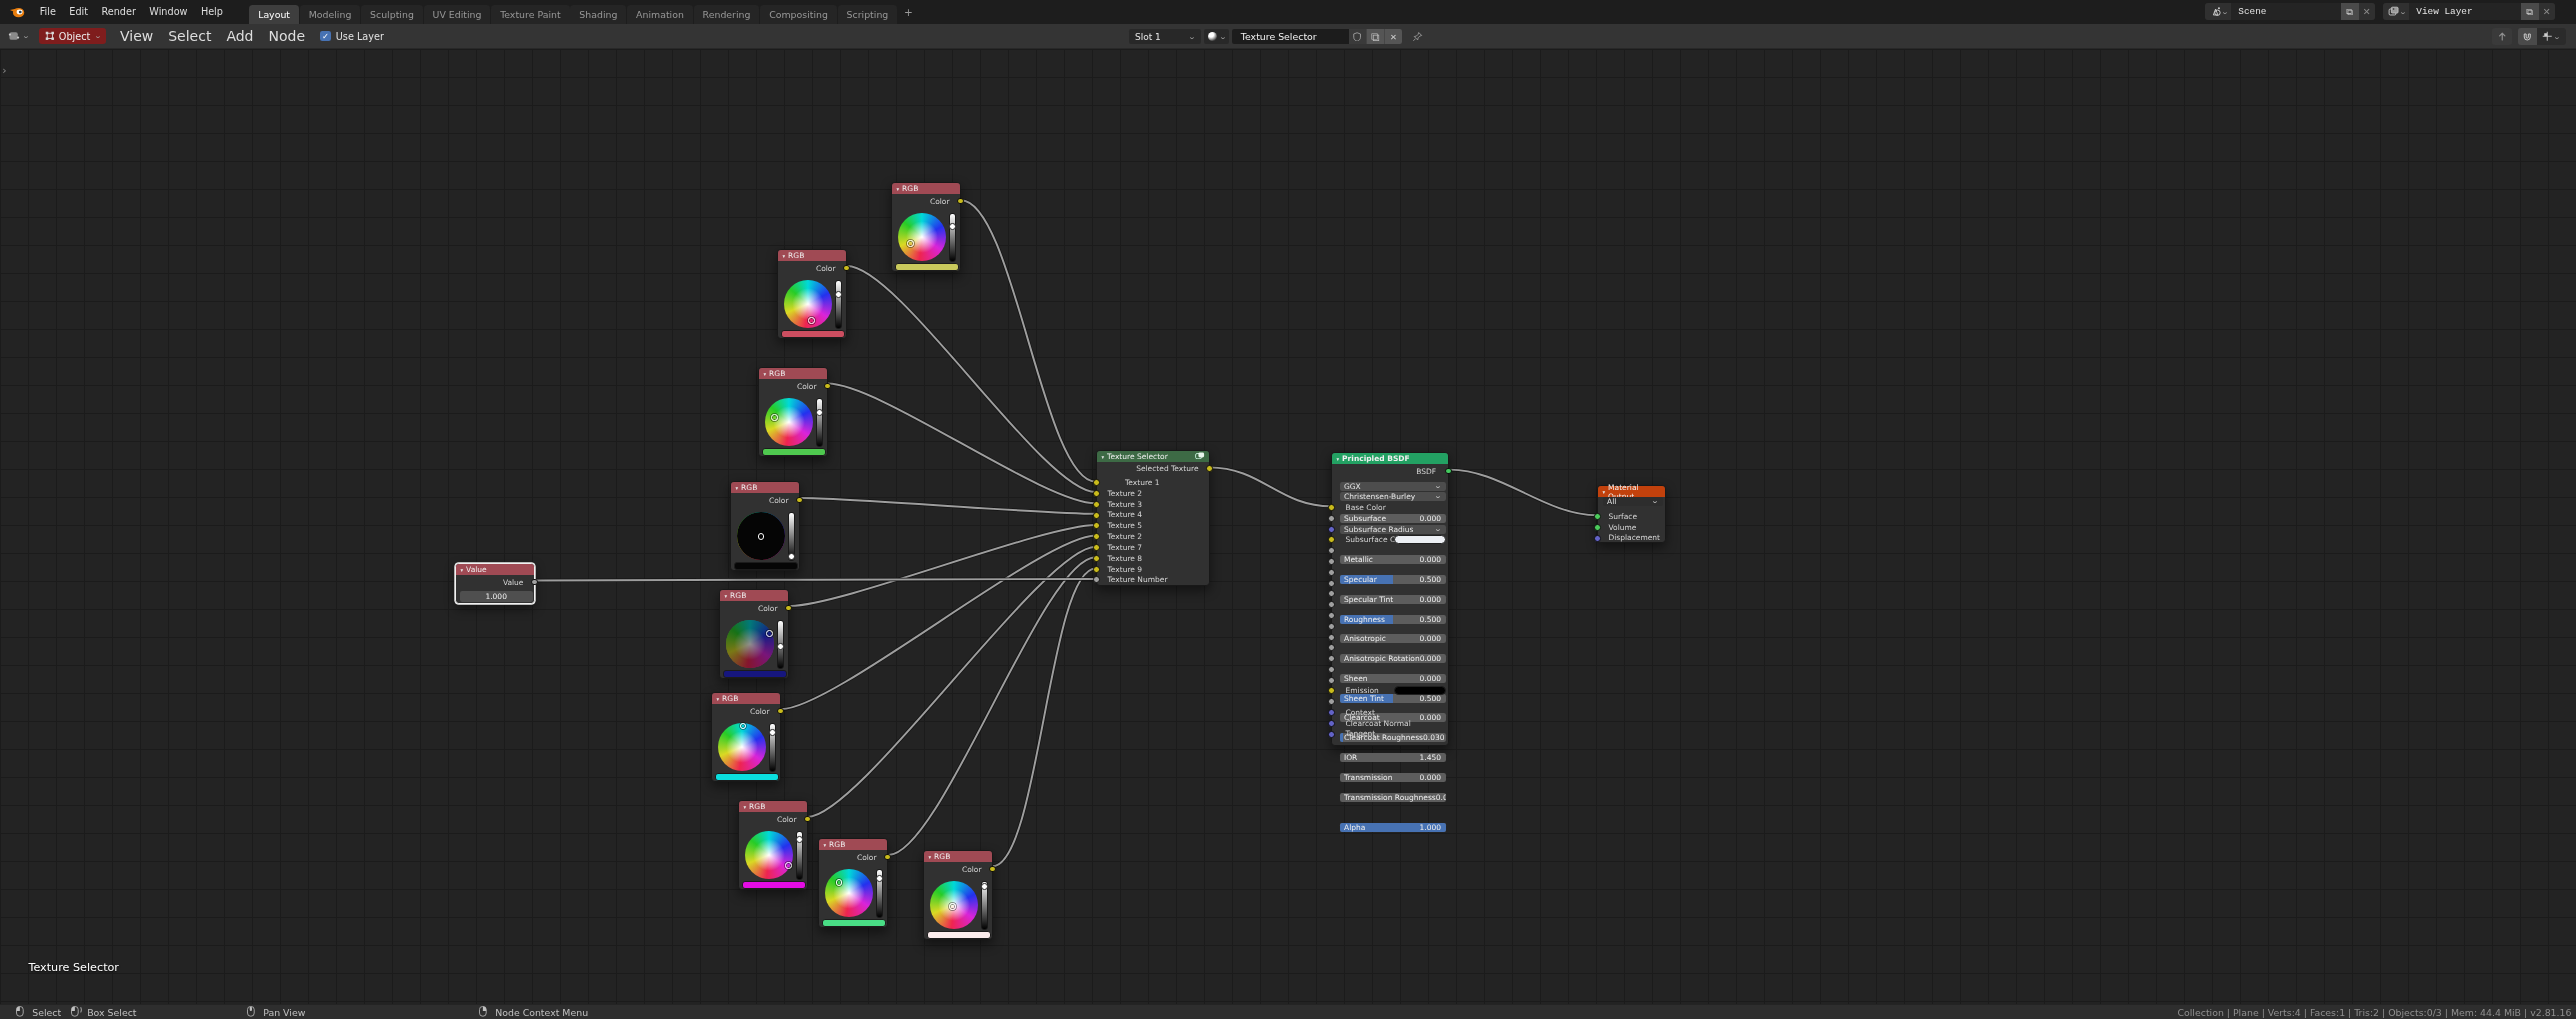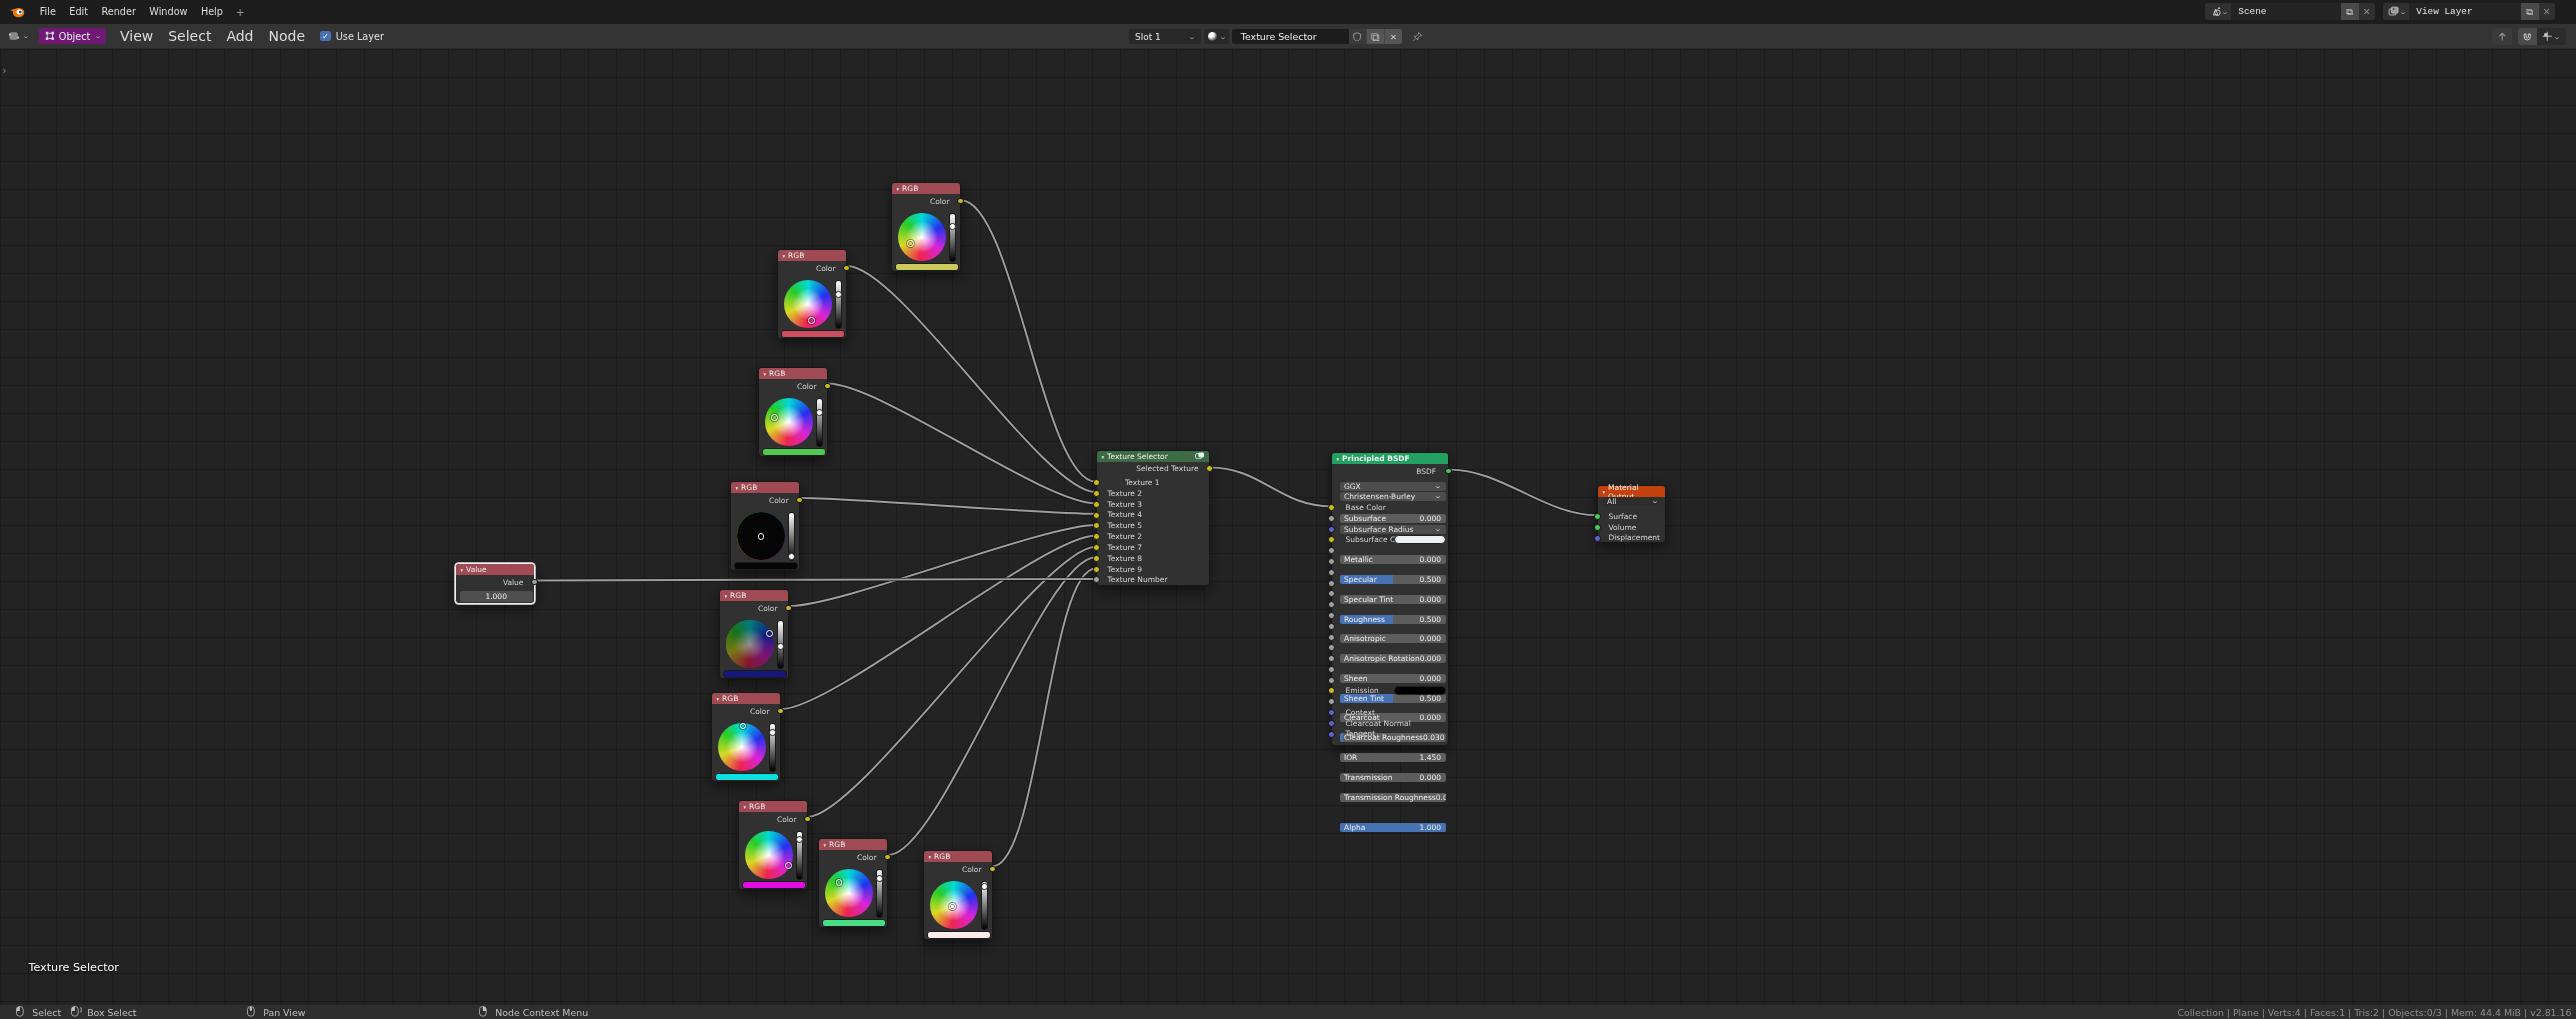--- a/index.html
+++ b/index.html
@@ -22,21 +22,21 @@
   .db-seg{display:flex;align-items:center;}
   .db-icon{background:#303030;padding:0 3px 0 4.5px;gap:1.5px;}
   .db-name{background:#242424;padding:0 7.5px;color:#e6e6e6;flex:1;font-family:Liberation Mono, monospace;}
   .db-copy{background:#4a4a4a;width:18px;justify-content:center;color:#cfcfcf;}
   .db-x{background:#303030;width:16.5px;justify-content:center;color:#8a8a8a;}
   .chev{font-size:6.7px;color:#a8a8a8;transform:scaleX(1.4);}
   
   #toolbar{position:absolute;left:0;top:24px;width:2576px;height:25px;background:#343434;
     display:flex;align-items:center;border-bottom:0.7px solid #282828;box-sizing:border-box;}
   .tb-iconbtn{display:flex;align-items:center;gap:1.5px;margin-left:7.5px;}
-  .mode-field{display:flex;align-items:center;gap:4.5px;background:#701a75;border-radius:3px;
+  .mode-field{display:flex;align-items:center;gap:4.5px;background:#7f1d1d;border-radius:3px;
     height:16.5px;padding:0 6px;margin-left:10.5px;font-size:9.7px;color:#ececec;justify-content:center;}
   .tb-menus{display:flex;margin-left:6px;}
   .tb-menu-item{padding:0 7.5px;font-size:14px;color:#dedede;line-height:25px;}
   .checkbox-wrap{display:flex;align-items:center;gap:5.2px;margin-left:7.5px;font-size:9.7px;color:#e2e2e2;}
   .checkbox{width:10.5px;height:10.5px;border-radius:2.2px;background:#4772b3;color:#fff;
     font-size:8.2px;line-height:10.5px;text-align:center;}
   #slot-group{position:absolute;left:1129px;top:0;height:25px;display:flex;align-items:center;gap:3px;}
   .slot-dd{width:72px;height:15px;background:#282828;border-radius:2.2px;display:flex;align-items:center;
     font-size:9px;color:#e6e6e6;padding:0 6px;box-sizing:border-box;}
   .slot-dd .chev{margin-left:auto;}
@@ -119,20 +119,32 @@
       <ellipse cx="16.5" cy="9" rx="2.1" ry="1.8" fill="#24455f"></ellipse>
       <path d="M1 6 L10 4 L8 9 Z" fill="#e87d0d"></path>
     </svg>
     <div class="menus">
         <div class="menu-item">File</div>
         <div class="menu-item">Edit</div>
         <div class="menu-item">Render</div>
         <div class="menu-item">Window</div>
         <div class="menu-item">Help</div>
       </div>
+    <div class="tabs">
+        <div class="tab active">Layout</div>
+        <div class="tab">Modeling</div>
+        <div class="tab">Sculpting</div>
+        <div class="tab">UV Editing</div>
+        <div class="tab">Texture Paint</div>
+        <div class="tab">Shading</div>
+        <div class="tab">Animation</div>
+        <div class="tab">Rendering</div>
+        <div class="tab">Compositing</div>
+        <div class="tab">Scripting</div>
+      </div>
     <div class="tab-add">+</div>
 
     <div class="datablock" style="left:2205px;width:170px;">
       <div class="db-seg db-icon">
         <svg width="11.2" height="10.5" viewBox="0 0 15 14">
             <circle cx="10" cy="9" r="3.6" fill="none" stroke="#cfcfcf" stroke-width="1.3"></circle>
             <path d="M4.5 12 L7.5 4 L10.5 12 Z" fill="none" stroke="#cfcfcf" stroke-width="1.2"></path>
             <circle cx="12" cy="3" r="1.3" fill="#cfcfcf"></circle>
           </svg>
         <span class="chev">⌄</span>

